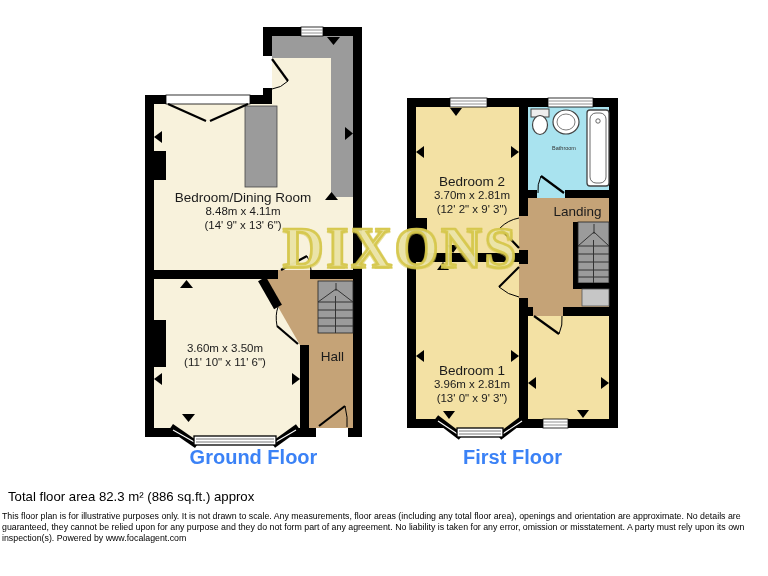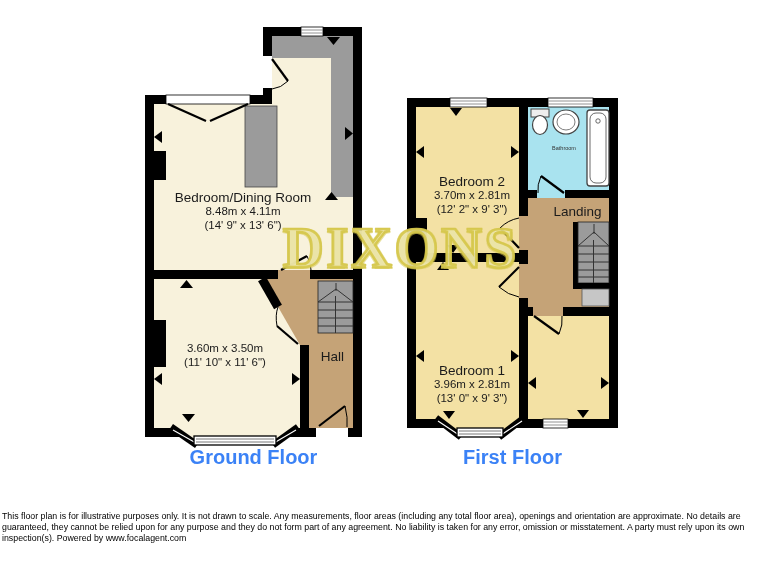--- a/index.html
+++ b/index.html
@@ -251,15 +251,16 @@
   <div class="room-dim">3.96m x 2.81m</div>
   <div class="room-dim">(13' 0" x 9' 3")</div>
 </div>
 
 
 <div class="floor-caption" style="left:145px;top:446px;width:217px;">Ground Floor</div>
 <div class="floor-caption" style="left:407px;top:446px;width:211px;">First Floor</div>
 
 <div class="watermark">DIXONS</div>
 
+<div class="total-area">Total floor area 82.3 m² (886 sq.ft.) approx</div>
 <div class="disclaimer">This floor plan is for illustrative purposes only. It is not drawn to scale. Any measurements, floor areas (including any total floor area), openings and orientation are approximate. No details are guaranteed, they cannot be relied upon for any purpose and they do not form part of any agreement. No liability is taken for any error, omission or misstatement. A party must rely upon its own inspection(s). Powered by www.focalagent.com</div>
 
 </div>
 
 </body></html>

